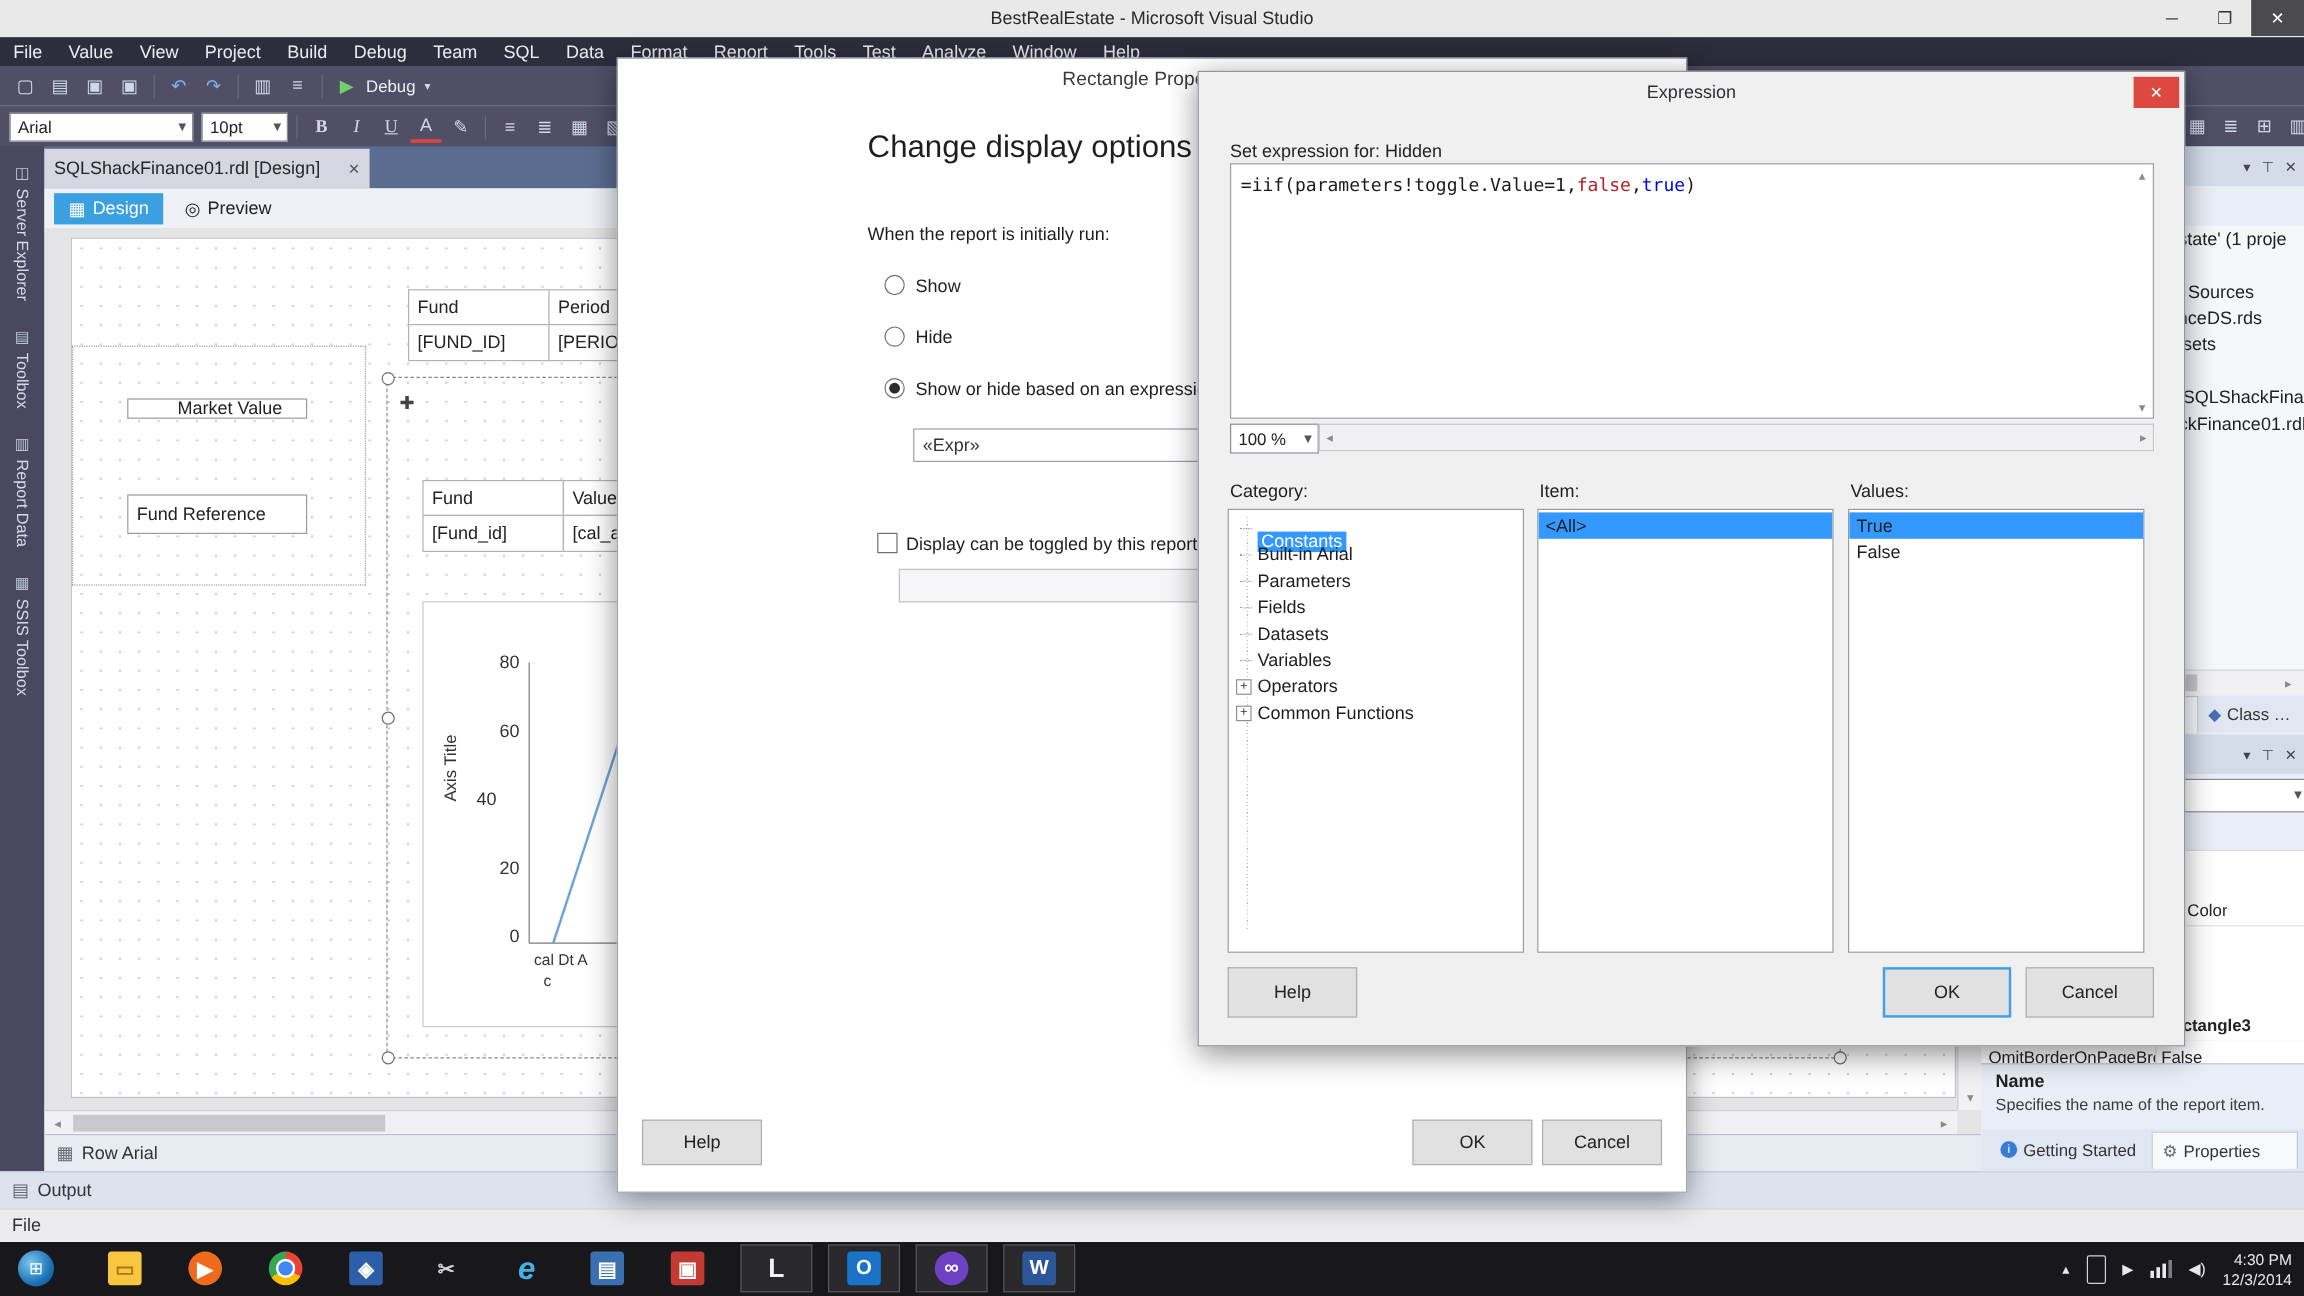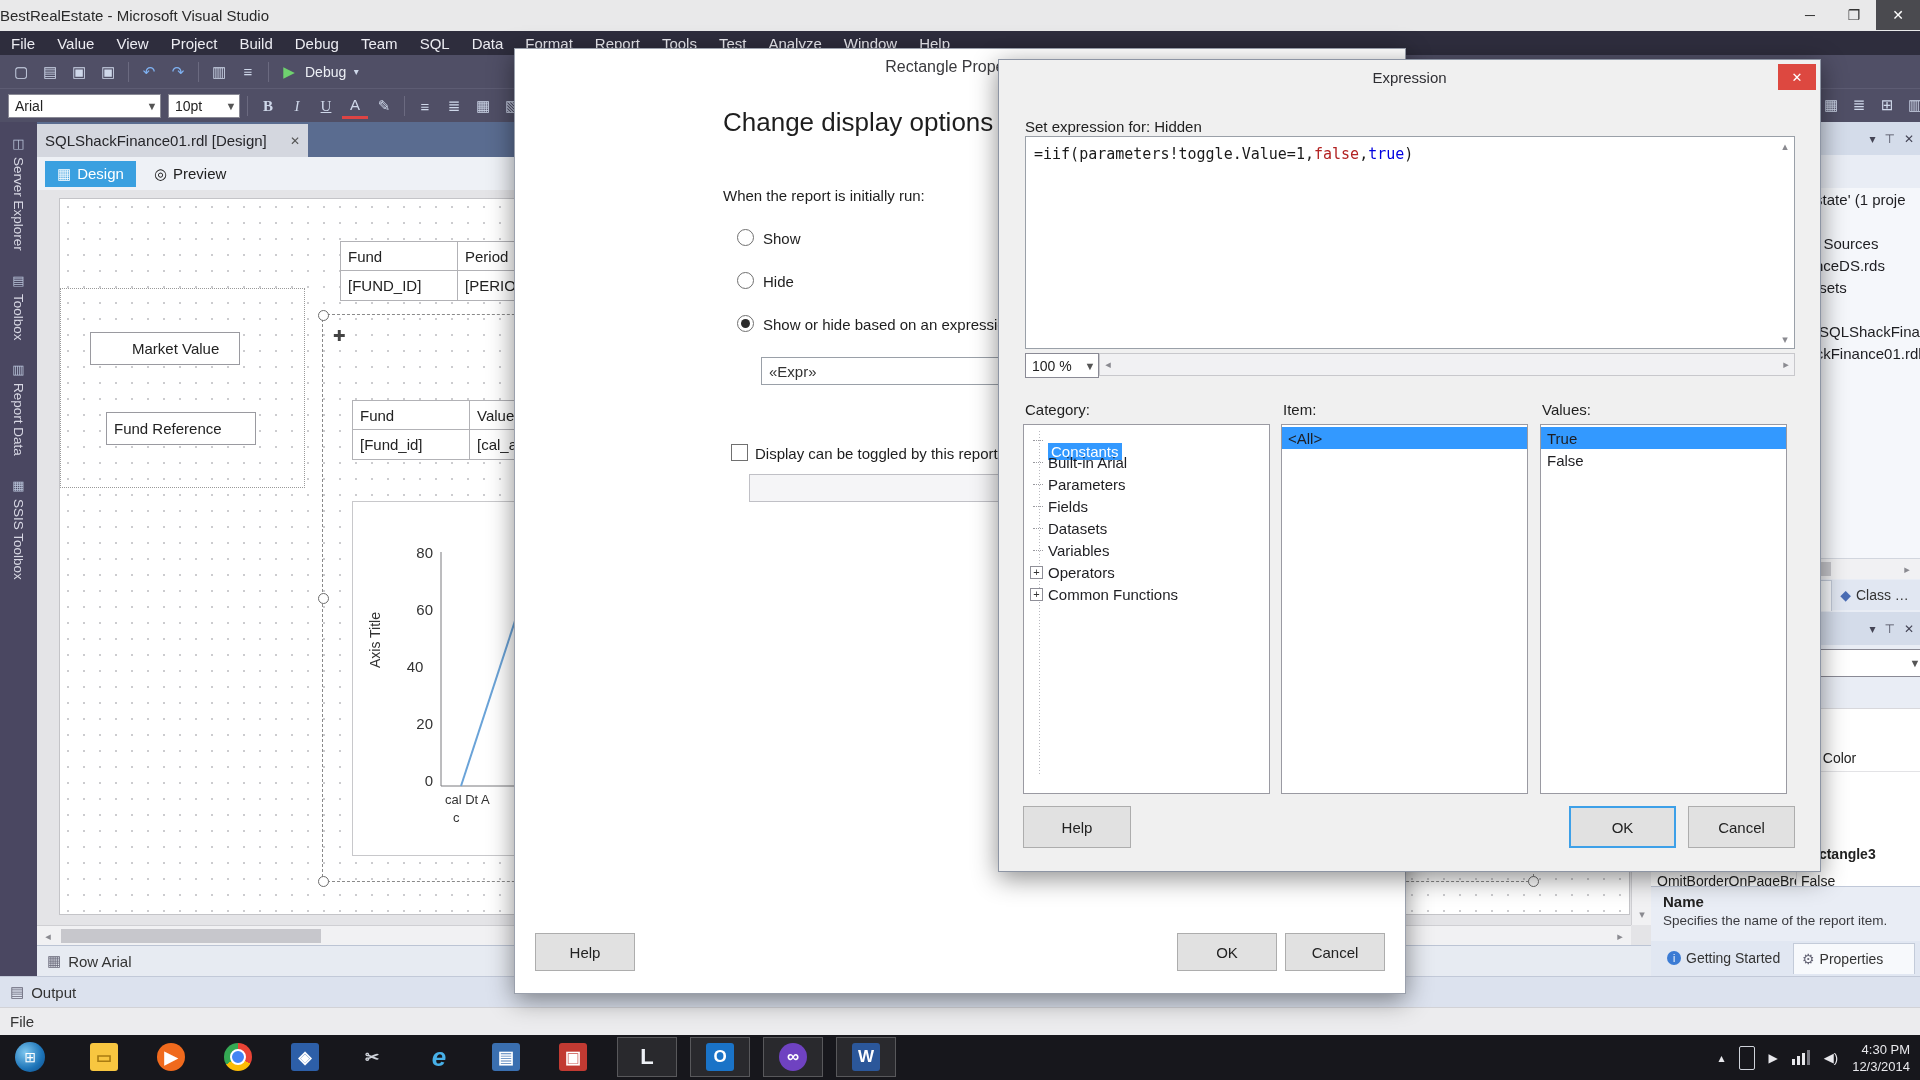--- a/index.html
+++ b/index.html
@@ -3,21 +3,21 @@
 <meta charset="utf-8">
 <style>
   html,body{margin:0;padding:0;background:#000;}
   .screen{position:relative;width:1920px;height:1080px;overflow:hidden;
           font-family:"Liberation Sans",sans-serif;background:#e4e4e7;}
   .a{position:absolute;}
   .nowrap{white-space:nowrap;}
   .clip{overflow:hidden;}
   
   .titlebar{left:0;top:0;width:1920px;height:31px;background:#e9e9ea;border-bottom:1px solid #c9c9cc;
-            display:flex;align-items:center;justify-content:flex-start;font-size:15px;color:#2a2a2a;}
+            display:flex;align-items:center;justify-content:center;font-size:15px;color:#2a2a2a;}
   .winbtn{top:0;width:44px;height:30px;display:flex;align-items:center;justify-content:center;
           color:#333;font-size:14px;}
   .menubar{left:0;top:31px;width:1920px;height:24px;background:#2e2d3d;display:flex;align-items:center;}
   .menuitem{padding:0 11px;font-size:15px;color:#ececf2;height:24px;display:flex;align-items:center;}
   .tb{left:0;width:1920px;background:#504f66;}
   .tb1{top:55px;height:33px;}
   .tb2{top:88px;height:34px;border-top:1px solid #5d5c73;}
   .tbrow{display:flex;align-items:center;height:100%;padding-left:8px;gap:3px;}
   .tico{width:26px;height:26px;display:flex;align-items:center;justify-content:center;
         color:#cfd8ea;font-size:15px;}
@@ -239,37 +239,37 @@
       <div class="handle" style="left:1468px;top:394px;"></div>
       <div class="handle" style="left:1468px;top:677px;"></div>
       <div class="a" style="left:273px;top:128px;color:#444;font-size:15px;">✚</div>
 
       <div class="cell" style="left:280px;top:42px;width:118px;height:30px;">Fund</div>
       <div class="cell" style="left:397px;top:42px;width:118px;height:30px;">Period</div>
       <div class="cell" style="left:280px;top:71px;width:118px;height:31px;">[FUND_ID]</div>
       <div class="cell" style="left:397px;top:71px;width:118px;height:31px;">[PERIOD_ID]</div>
 
       <div class="dotbox" style="left:0px;top:89px;width:243px;height:198px;"></div>
-      <div class="textbox" style="left:30px;top:133px;width:150px;height:33px;padding-left:41px;">Market Value</div>
+      <div class="textbox" style="left:46px;top:133px;width:150px;height:17px;padding-left:41px;">Market Value</div>
       <div class="textbox" style="left:46px;top:213px;width:150px;height:33px;">Fund Reference</div>
 
       <div class="cell" style="left:292px;top:201px;width:118px;height:30px;">Fund</div>
       <div class="cell" style="left:409px;top:201px;width:118px;height:30px;">Value</div>
       <div class="cell" style="left:292px;top:230px;width:118px;height:31px;">[Fund_id]</div>
       <div class="cell" style="left:409px;top:230px;width:118px;height:31px;">[cal_amt]</div>
 
       <div class="a" style="left:292px;top:302px;width:520px;height:353px;background:#fff;border:1px solid #c8c8cb;">
         <svg width="520" height="353" style="position:absolute;left:0;top:0;">
           <line x1="88" y1="50" x2="88" y2="284" stroke="#7a7a7e" stroke-width="1"></line>
           <line x1="88" y1="284" x2="519" y2="284" stroke="#7a7a7e" stroke-width="1"></line>
           <polyline points="108,284 178,70" fill="none" stroke="#6aa3d8" stroke-width="2"></polyline>
         </svg>
         <div class="a" style="left:44px;top:42px;width:36px;text-align:right;font-size:15px;color:#333;">80</div>
         <div class="a" style="left:44px;top:99px;width:36px;text-align:right;font-size:15px;color:#333;">60</div>
-        <div class="a" style="left:44px;top:156px;width:36px;text-align:center;font-size:15px;color:#333;">40</div>
+        <div class="a" style="left:44px;top:156px;width:36px;text-align:left;font-size:15px;color:#333;">40</div>
         <div class="a" style="left:44px;top:213px;width:36px;text-align:right;font-size:15px;color:#333;">20</div>
         <div class="a" style="left:44px;top:270px;width:36px;text-align:right;font-size:15px;color:#333;">0</div>
         <div class="a" style="left:14px;top:110px;writing-mode:vertical-rl;transform:rotate(180deg);font-size:14px;color:#333;">Axis Title</div>
         <div class="a" style="left:92px;top:290px;font-size:13px;color:#333;">cal Dt A</div>
         <div class="a" style="left:100px;top:308px;font-size:13px;color:#333;">c</div>
       </div>
     </div>
   </div>
 
   <div class="a sb" style="left:37px;top:925px;width:1594px;height:20px;border-top:1px solid #cfcfd3;">

